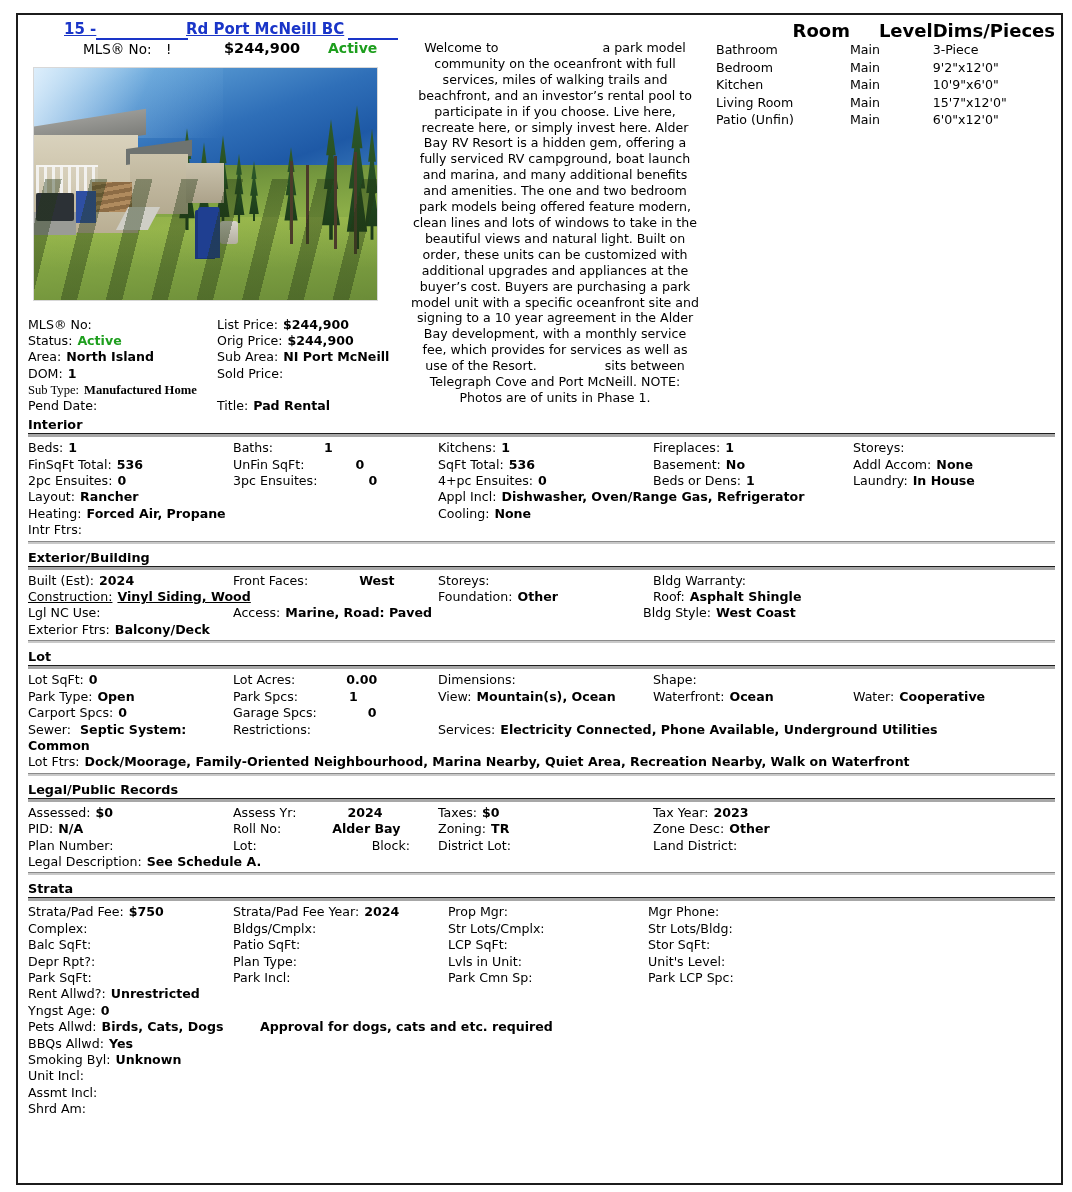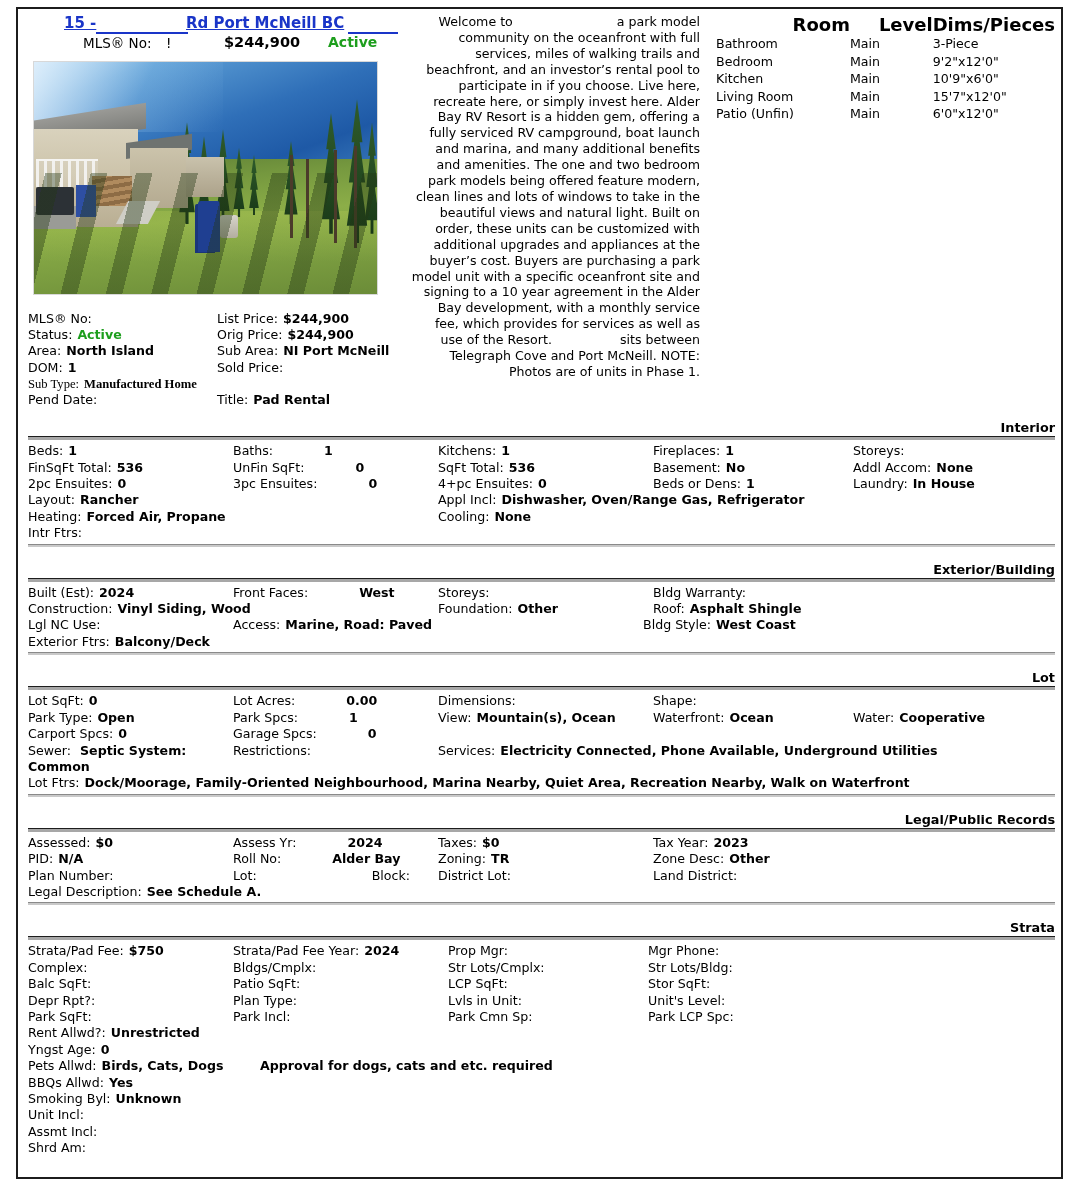--- a/index.html
+++ b/index.html
@@ -11,21 +11,21 @@
     width: 1072px;
     height: 1192px;
     font-family: "DejaVu Sans", "Liberation Sans", sans-serif;
     color: #000000;
     font-size: 12.5px;
     -webkit-font-smoothing: antialiased;
   }
   .page {
     position: absolute;
     left: 16px;
-    top: 7px;
+    top: 13px;
     width: 1047px;
     height: 1172px;
     border: 2px solid #1c1c1c;
     box-sizing: border-box;
     background: #fff;
     overflow: hidden;
   }
   .inner {
     position: absolute;
     left: 10px;
@@ -186,23 +186,24 @@
     clip-path: polygon(50% 0%, 66% 30%, 58% 30%, 74% 58%, 62% 58%, 80% 88%, 56% 88%, 56% 100%, 44% 100%, 44% 88%, 20% 88%, 38% 58%, 26% 58%, 42% 30%, 34% 30%);
   }
   .trunk {
     position: absolute; background: #4b3b2a; width: 3px;
   }
 
   
   .desc {
     font-size: 12.6px;
     line-height: 15.9px;
-    text-align: right;
+    text-align: center;
     white-space: pre-wrap;
     word-break: normal;
+    margin-top: 20px;
   }
 
   
   table.rooms { border-collapse: collapse; font-size: 12.6px; }
   table.rooms th {
     text-align: right; font-weight: bold; padding: 0 0 1px 0; font-size: 18px;
   }
   table.rooms td { padding: 0 0 1px 0; line-height: 16.6px; }
   table.rooms .c1 { width: 152px; }
   table.rooms .c2 { width: 90px; }
@@ -219,25 +220,25 @@
   .detail .row { display: flex; }
   .detail .k { white-space: nowrap; }
   .detail .v { font-weight: bold; margin-left: 5px; }
   .detail .left-cell { width: 189px; flex: 0 0 189px; display: flex;}
   .detail .right-cell { flex: 1 1 auto; display: flex;}
   .green { color: #1d9e1d; }
 
   
   .section-head {
     position: relative;
-    text-align: right;
+    text-align: left;
     font-weight: bold;
     font-size: 12.8px;
     padding-bottom: 1px;
-    margin-top: 12px;
+    margin-top: 3px;
   }
   .rule {
     height: 4px;
     background: linear-gradient(180deg, #1d1d1d 0 1.5px, #a7a7a7 1.5px 4px);
     margin-bottom: 3px;
   }
   .rule-thin {
     height: 3px;
     background: linear-gradient(180deg, #8a8a8a 0 1px, #c9c9c9 1px 3px);
     margin-top: 2px;
@@ -536,21 +537,21 @@
       <div class="fld cw3">
             <span class="k">Storeys:</span>
             <span class="v"></span>
           </div>
       <div class="fld wide">
             <span class="k">Bldg Warranty:</span>
             <span class="v"></span>
           </div>
     </div>
     <div class="grid-row">
-      <div class="fld" style="width:410px;flex:0 0 410px;">
+      <div class="fld" style="width:410px;flex:0 0 410px;text-decoration:underline;">
             <span class="k">Construction:</span>
             <span class="v">Vinyl Siding, Wood</span>
           </div>
       <div class="fld cw3">
             <span class="k">Foundation:</span>
             <span class="v">Other</span>
           </div>
       <div class="fld wide">
             <span class="k">Roof:</span>
             <span class="v">Asphalt Shingle</span>

